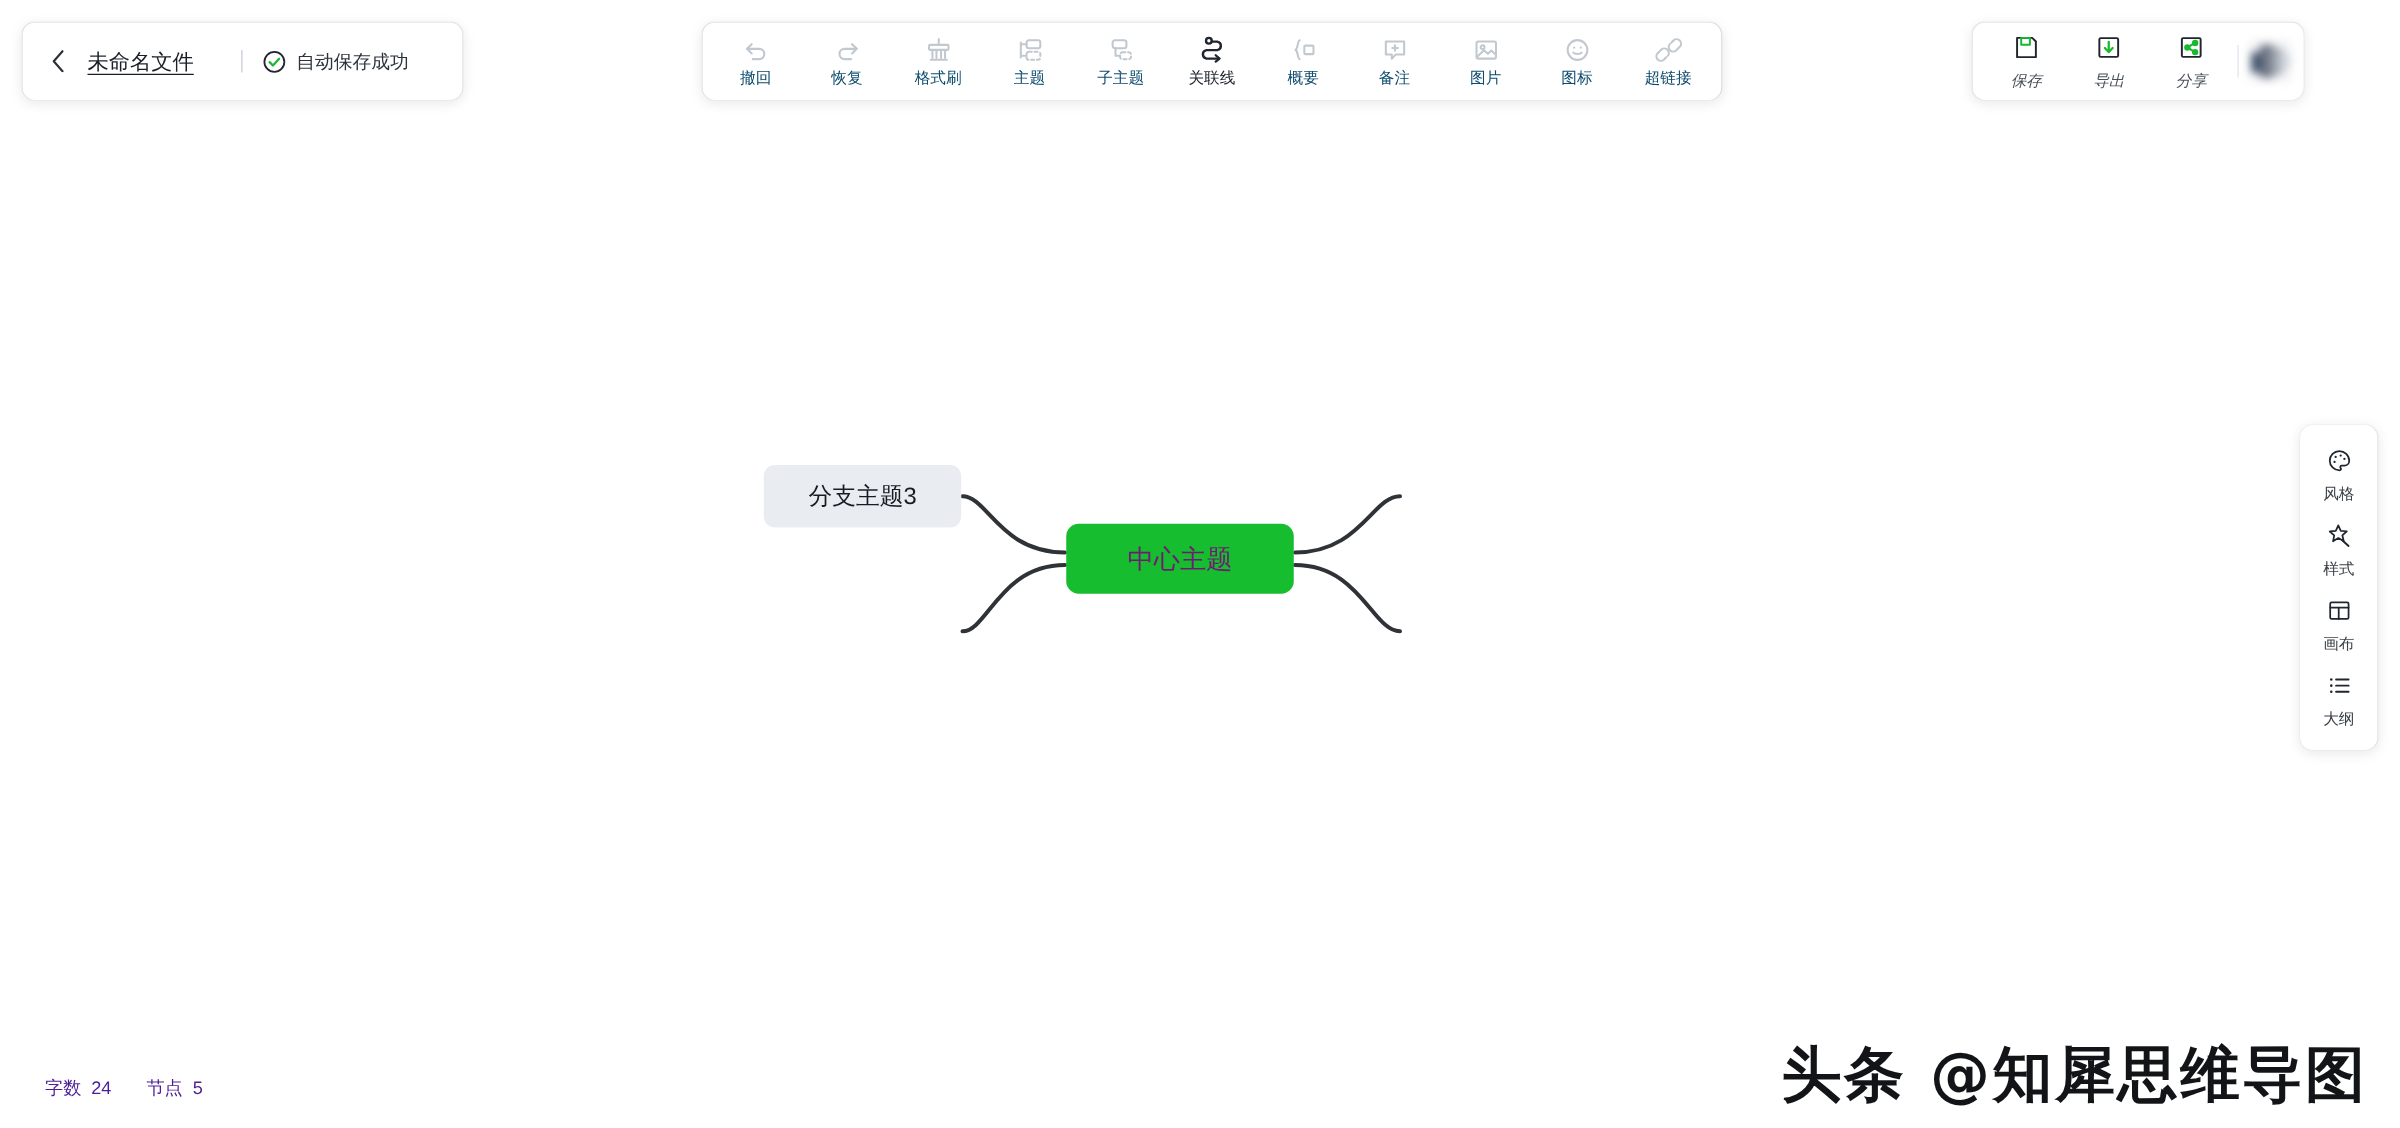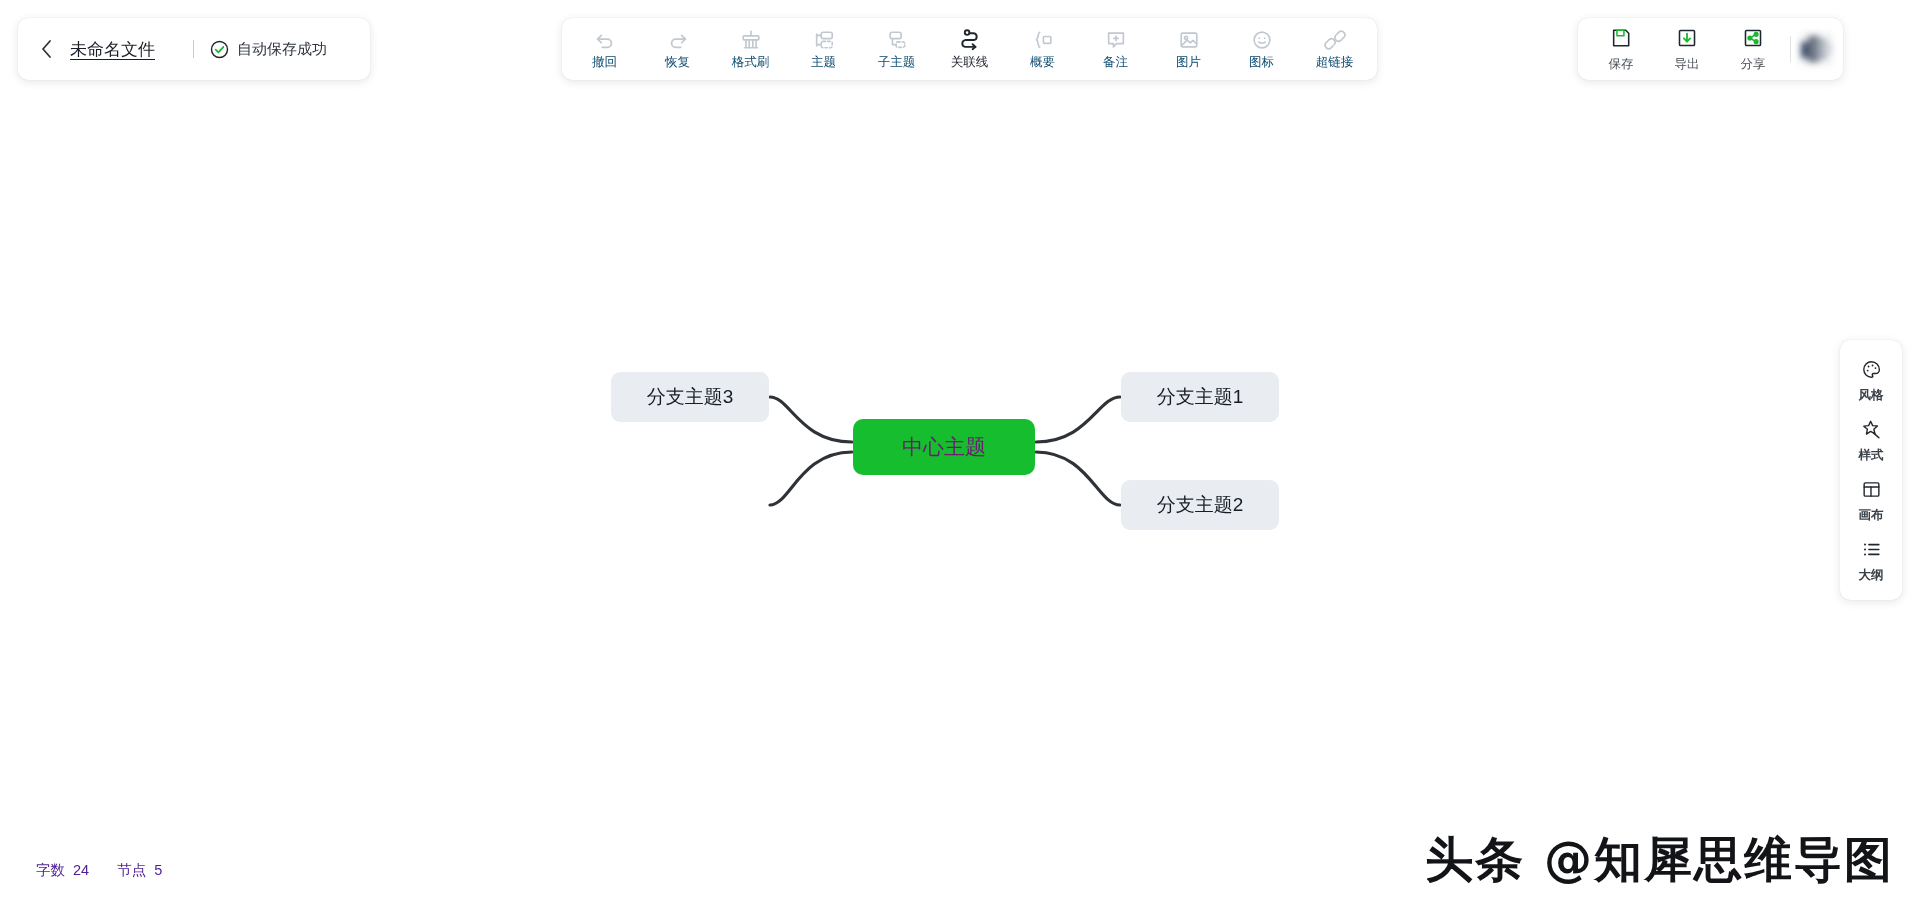--- a/index.html
+++ b/index.html
@@ -58,42 +58,42 @@
   .tool.active .lb { color: #20262e; }
   .tool.active svg { stroke: #20262e; color: #20262e; }
 
   
   #actions {
     left: 1578px; top: 18px; height: 62px;
     display: flex; align-items: center; padding: 0 10px;
   }
   .act {
     width: 66px; height: 62px; display: flex; flex-direction: column;
-    align-items: center; justify-content: center; gap: 5px; cursor: pointer;
+    align-items: center; justify-content: center; gap: 5px; cursor: pointer; font-style: italic;
   }
   .act .lb { font-size: 12.5px; color: #4a5059; line-height: 1; }
   #act-divider { width: 1px; height: 26px; background: #e0e4e9; margin: 0 8px 0 4px; }
   #avatar {
     width: 34px; height: 34px; border-radius: 4px; position: relative;
     overflow: hidden; cursor: pointer; filter: blur(3.2px);
     background: #f2f3f5;
   }
   #avatar .b1 { position:absolute; left:2px;  top:10px; width:10px; height:16px; background:#3c4f6b; }
   #avatar .b2 { position:absolute; left:9px;  top:4px;  width:11px; height:26px; background:#6b7280; }
   #avatar .b3 { position:absolute; left:17px; top:7px;  width:10px; height:20px; background:#9aa2ad; }
   #avatar .b4 { position:absolute; left:24px; top:11px; width:9px;  height:12px; background:#cfd4da; }
 
   
   #sidebar {
     left: 1840px; top: 340px; width: 62px; padding: 10px 0;
     display: flex; flex-direction: column; align-items: center;
   }
   .sb-item {
     width: 62px; height: 60px; display: flex; flex-direction: column;
-    align-items: center; justify-content: center; gap: 5px; cursor: pointer; font-weight: bold;
+    align-items: center; justify-content: center; gap: 5px; cursor: pointer;
   }
   .sb-item .lb { font-size: 12.5px; color: #3b4149; line-height: 1; }
 
   
   #canvas { position: absolute; inset: 0; }
   #map-svg { position: absolute; left: 0; top: 0; }
   .node {
     position: absolute; display: flex; align-items: center;
     justify-content: center; border-radius: 9px; cursor: pointer;
     white-space: nowrap; user-select: none;
@@ -137,26 +137,20 @@
         <path d="M 852,452 C 800,452 790,505 770,505"></path>
 
         <path d="M 1036,442 C 1088,442 1098,397 1120,397"></path>
 
         <path d="M 1036,452 C 1088,452 1098,505 1120,505"></path>
       </g>
     </svg>
 
     <div class="node branch" style="left:611px; top:372px;">
       <span>分支主题3</span>
-    </div>
-    <div class="node branch" style="left:1121px; top:372px;">
-      <span>分支主题1</span>
-    </div>
-    <div class="node branch" style="left:1121px; top:480px;">
-      <span>分支主题2</span>
     </div>
 
     <div class="node root" style="left:853px; top:419px;">
       <span>中心主题</span>
     </div>
   </div>
 
   <div id="doc-panel" class="panel">
     <div id="back-btn">
       <svg width="11" height="18" viewBox="0 0 11 18" fill="none" stroke="#2b3038" stroke-width="1.7" stroke-linecap="round" stroke-linejoin="round">

